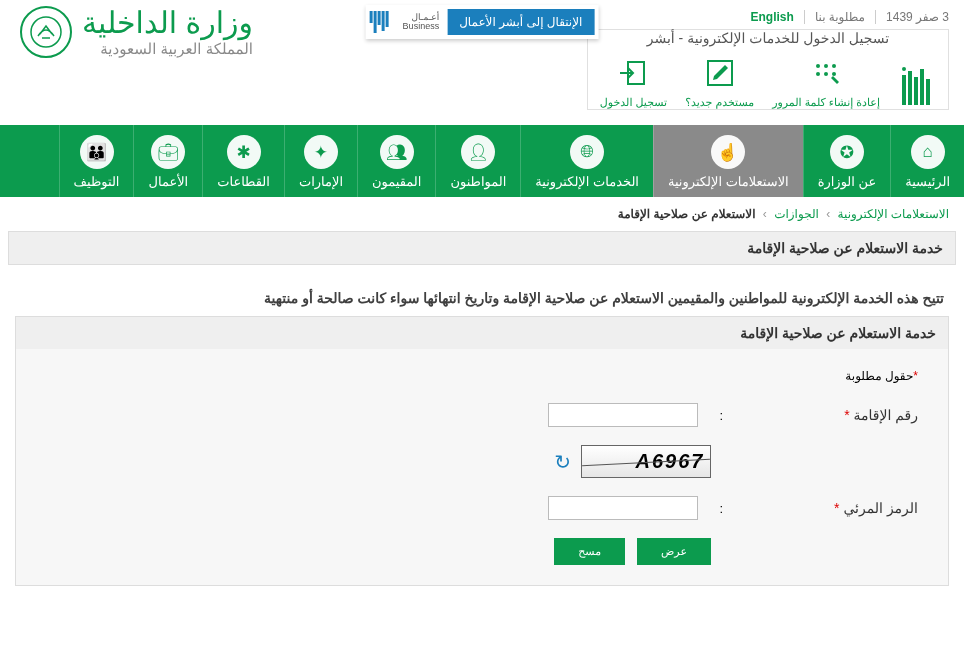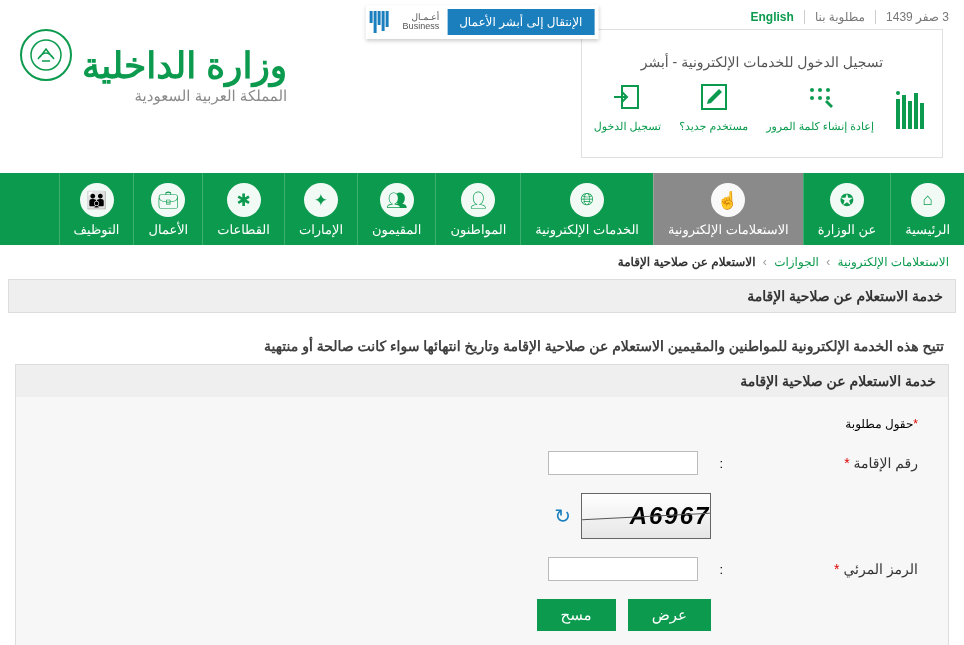--- a/index.html
+++ b/index.html
@@ -1,40 +1,40 @@
 <!DOCTYPE html>
 <html dir="rtl" lang="ar"><head>
 <meta charset="utf-8">
 <style>
 * { margin: 0; padding: 0; box-sizing: border-box; }
 body { font-family: Tahoma, Arial, sans-serif; background: #fff; direction: rtl; width: 964px; margin: 0 auto; font-size: 13px;}
 
 
 .topbar { display: flex; justify-content: space-between; align-items: flex-start; padding: 5px; }
 .topbar-right { display: flex; flex-direction: column; align-items: flex-end; padding-left: 15px; }
-.brand-title { color: #0c9b4e; font-size: 36px; font-weight: bold; margin-top: 40px;}
+.brand-title { color: #0c9b4e; font-size: 30px; font-weight: normal;}
 .brand-sub { color: #8a8a8a; font-size: 15px; }
 .brand-wrap { display: flex; align-items: center; gap: 10px; }
 .brand-logo { width: 52px; height: 52px; border: 2px solid #0c9b4e; border-radius: 50%; display:flex; align-items:center; justify-content:center; color:#0c9b4e; font-size:26px;}
 
 .topbar-left { display:flex; flex-direction:column; align-items:flex-start; }
 .meta-row { display:flex; gap:10px; align-items:center; font-size:12px; color:#777; padding:5px 10px;}
 .meta-row span { border-left:1px solid #ccc; padding-left:10px;}
 .meta-row span:last-child{border-left:none;}
 .meta-row .en{ color:#0c9b4e; font-weight:bold; direction:ltr;}
 
 
 .biz-banner{ position:absolute; top:5px; left:50%; transform:translateX(-50%); display:flex; align-items:center; gap:8px; background:#fff; padding:4px; box-shadow:0 2px 4px rgba(0,0,0,.2);}
 .biz-btn{ background:#1b7fbd; color:#fff; padding:6px 12px; font-size:12px; border:none;}
 .biz-logo{ display:flex; align-items:center; gap:14px; font-size:9px; color:#555;}
 .biz-logo .bars{ display:flex; gap:1px;}
 .biz-logo .bars span{ width:3px; background:#1b7fbd;}
 
 
-.login-box{ border:1px solid #e0e0e0; padding:24px 12px; margin:0 16px 10px; display:inline-block; }
+.login-box{ border:1px solid #e0e0e0; padding:0 12px; margin:0 10px 10px; display:inline-block; }
 .login-title{ color:#555; font-size:14px; margin-bottom:8px; text-align:center;}
 .login-items{ display:flex; gap:18px; align-items:flex-end; justify-content:center;}
 .login-item{ display:flex; flex-direction:column; align-items:center; gap:4px; font-size:11px; color:#0c9b4e; text-align:center;}
 .login-icon{ width:38px; height:38px; display:flex; align-items:center; justify-content:center; color:#0c9b4e; font-size:22px;}
 .absher-icon{ width:38px; height:44px;}
 
 
 .main-nav{ display:flex; background:#0c9b4e; }
 .nav-item{ flex:0 0 auto; padding:10px 14px 8px; display:flex; flex-direction:column; align-items:center; gap:5px; color:#fff; font-size:13px; border-left:1px solid rgba(255,255,255,.2); cursor:pointer;}
 .nav-item .circ{ width:34px; height:34px; border-radius:50%; background:rgba(255,255,255,.95); color:#0c9b4e; display:flex; align-items:center; justify-content:center; font-size:17px;}
@@ -55,25 +55,25 @@
 .form-head{ background:#efefef; padding:8px 12px; font-weight:bold; font-size:14px; color:#333;}
 .form-body{ background:#f7f7f7; padding:20px 30px;}
 .required-note{font-size:12px; margin-bottom:20px;}
 .required-note .star{ color:#d00;}
 .form-row{ display:flex; align-items:center; gap:15px; margin-bottom:18px;}
 .form-label{ width:180px; font-size:14px; color:#333; text-align:right;}
 .form-label .star{ color:#d00;}
 .colon{ width:10px;}
 .form-input{ width:150px; height:24px; border:1px solid #bbb; padding:2px 5px; font-family:inherit;}
 .captcha-row{ display:flex; align-items:center; gap:10px; margin-right:207px; margin-bottom:18px;}
-.captcha-box{ width:130px; height:46px; border:1px solid #666; background:linear-gradient(#fff,#e6e6e6); display:flex; align-items:center; justify-content:center; font-size:24px; font-weight:bold; font-style:italic; letter-spacing:2px; position:relative;padding-left:48px;}
+.captcha-box{ width:130px; height:33px; border:1px solid #666; background:linear-gradient(#fff,#e6e6e6); display:flex; align-items:center; justify-content:center; font-size:20px; font-weight:bold; font-style:italic; letter-spacing:2px; position:relative;padding-left:48px;}
 .captcha-box::after{content:''; position:absolute; left:0; right:0; top:50%; border-top:1px solid #555; transform:rotate(-3deg);}
 .refresh-ic{ color:#1b7fbd; font-size:20px; cursor:pointer;}
 .btn-row{ display:flex; gap:12px; margin-right:207px;}
-.btn{ background:#0c9b4e; color:#fff; border:none; padding:7px 24px; font-size:15px; cursor:pointer; font-family:inherit;}
+.btn{ background:#0c9b4e; color:#fff; border:none; padding:7px 24px; font-size:11px; cursor:pointer; font-family:inherit;}
 </style>
 </head>
 <body>
 
 <div class="topbar">
   <div class="topbar-left">
     <div class="meta-row">
       <span>3 صفر 1439</span>
       <span>مطلوبة بنا</span>
       <span class="en">English</span>

